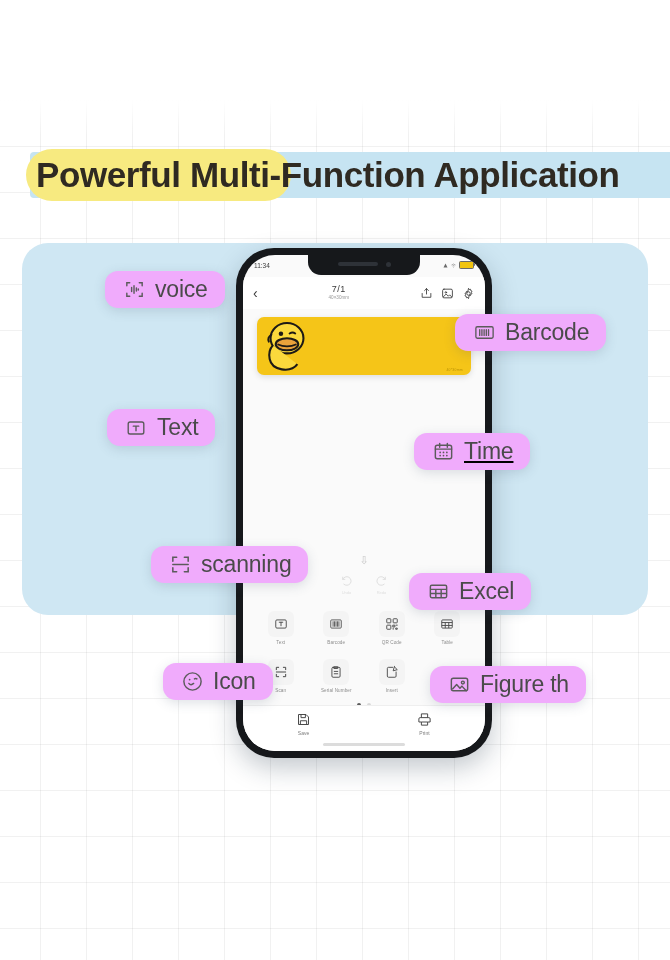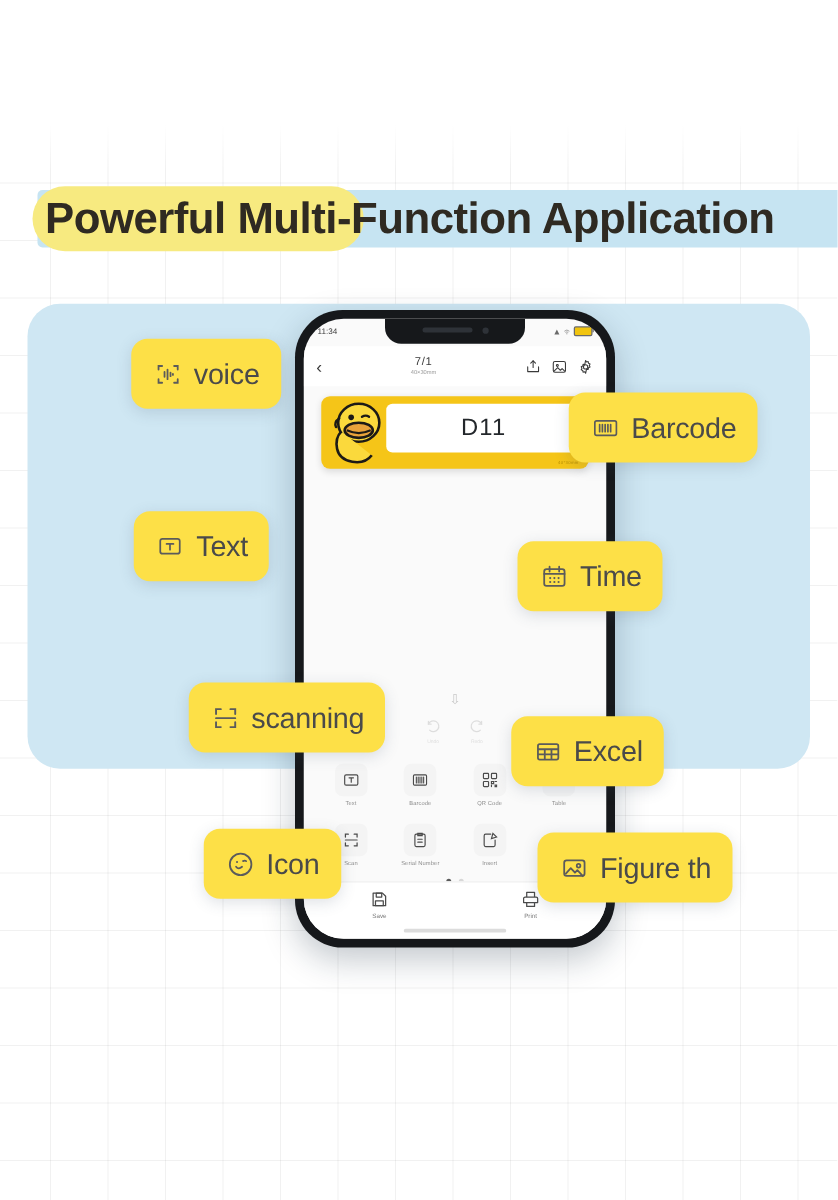--- a/index.html
+++ b/index.html
@@ -171,38 +171,38 @@
   .bb-item{display:flex;flex-direction:column;align-items:center;gap:3px;cursor:pointer;}
   .bb-label{font-size:5px;color:#7c7c7c;}
   #home-indicator{
     position:absolute;left:50%;transform:translateX(-50%);bottom:5px;
     width:82px;height:3px;background:#dcdcdc;border-radius:2px;z-index:5;
   }
 
   
   .callout{
     position:absolute;z-index:7;
-    background:#fde047;border-radius:13px;
+    background:#f0abfc;border-radius:13px;
     box-shadow:0 3px 12px rgba(60,80,100,0.17);
     display:flex;align-items:center;gap:9px;
     padding:0 17px;box-sizing:border-box;
-    height:56px;white-space:nowrap;cursor:pointer;
+    height:37px;white-space:nowrap;cursor:pointer;
   }
   .callout .co-ico{
     width:24px;height:24px;color:#5b5b5b;flex:0 0 24px;
     display:flex;align-items:center;justify-content:center;
   }
   .callout .co-label{font-size:23px;color:#4a4a4a;letter-spacing:-0.2px;}
 
   #co-voice   {left:105px;top:271px;}
   #co-text    {left:107px;top:409px;}
   #co-scanning{left:131px;top:546px;margin-left:20px;}
   #co-icon    {left:163px;top:663px;}
   #co-barcode {left:455px;top:314px;}
-  #co-time    {left:414px;top:433px;}
+  #co-time    {left:414px;top:433px;text-decoration:underline;}
   #co-excel   {left:409px;top:573px;text-align:right;}
   #co-figure  {left:430px;top:666px;}
 </style>
 </head>
 <body>
 
 <div id="grid-bg"></div>
 <div id="bg-fade-top"></div>
 
 <div id="headline-wrap">
@@ -264,23 +264,20 @@
     <div id="label-card">
       <svg id="duck" viewBox="0 0 60 62">
         <ellipse cx="30" cy="22" rx="19" ry="17.5" fill="#fbd93c" stroke="#1d1a16" stroke-width="2.4"></ellipse>
         <path d="M14 30 q-6 6 -4 16 q2 10 14 12 q12 2 18 -6" fill="#fbd93c" stroke="#1d1a16" stroke-width="2.4"></path>
         <circle cx="23" cy="17" r="2.6" fill="#1d1a16"></circle>
         <path d="M33 16.5 q3.5 -2.2 6.5 0" stroke="#1d1a16" stroke-width="2.2" fill="none" stroke-linecap="round"></path>
         <ellipse cx="30" cy="29" rx="13" ry="7" fill="#e9a23b" stroke="#1d1a16" stroke-width="2.4"></ellipse>
         <path d="M19 29 q11 5 22 0" stroke="#1d1a16" stroke-width="2" fill="none"></path>
         <path d="M12 18 q-5 3 -3 8" stroke="#1d1a16" stroke-width="2.2" fill="none" stroke-linecap="round"></path>
       </svg>
-      <div id="label-white">
-        <span id="label-text">D11</span>
-      </div>
       <div id="label-micro">40*30mm</div>
     </div>
 
     <div id="collapse-chevron">⇩</div>
 
     <div id="tool-row-hidden">
       <div class="trh">
         <svg width="13" height="13" viewBox="0 0 24 24" fill="none" stroke="#aaa" stroke-width="1.8" stroke-linecap="round">
             <path d="M9 8H5V4"></path>
             <path d="M5 8a8 8 0 1 1 2 9"></path>

